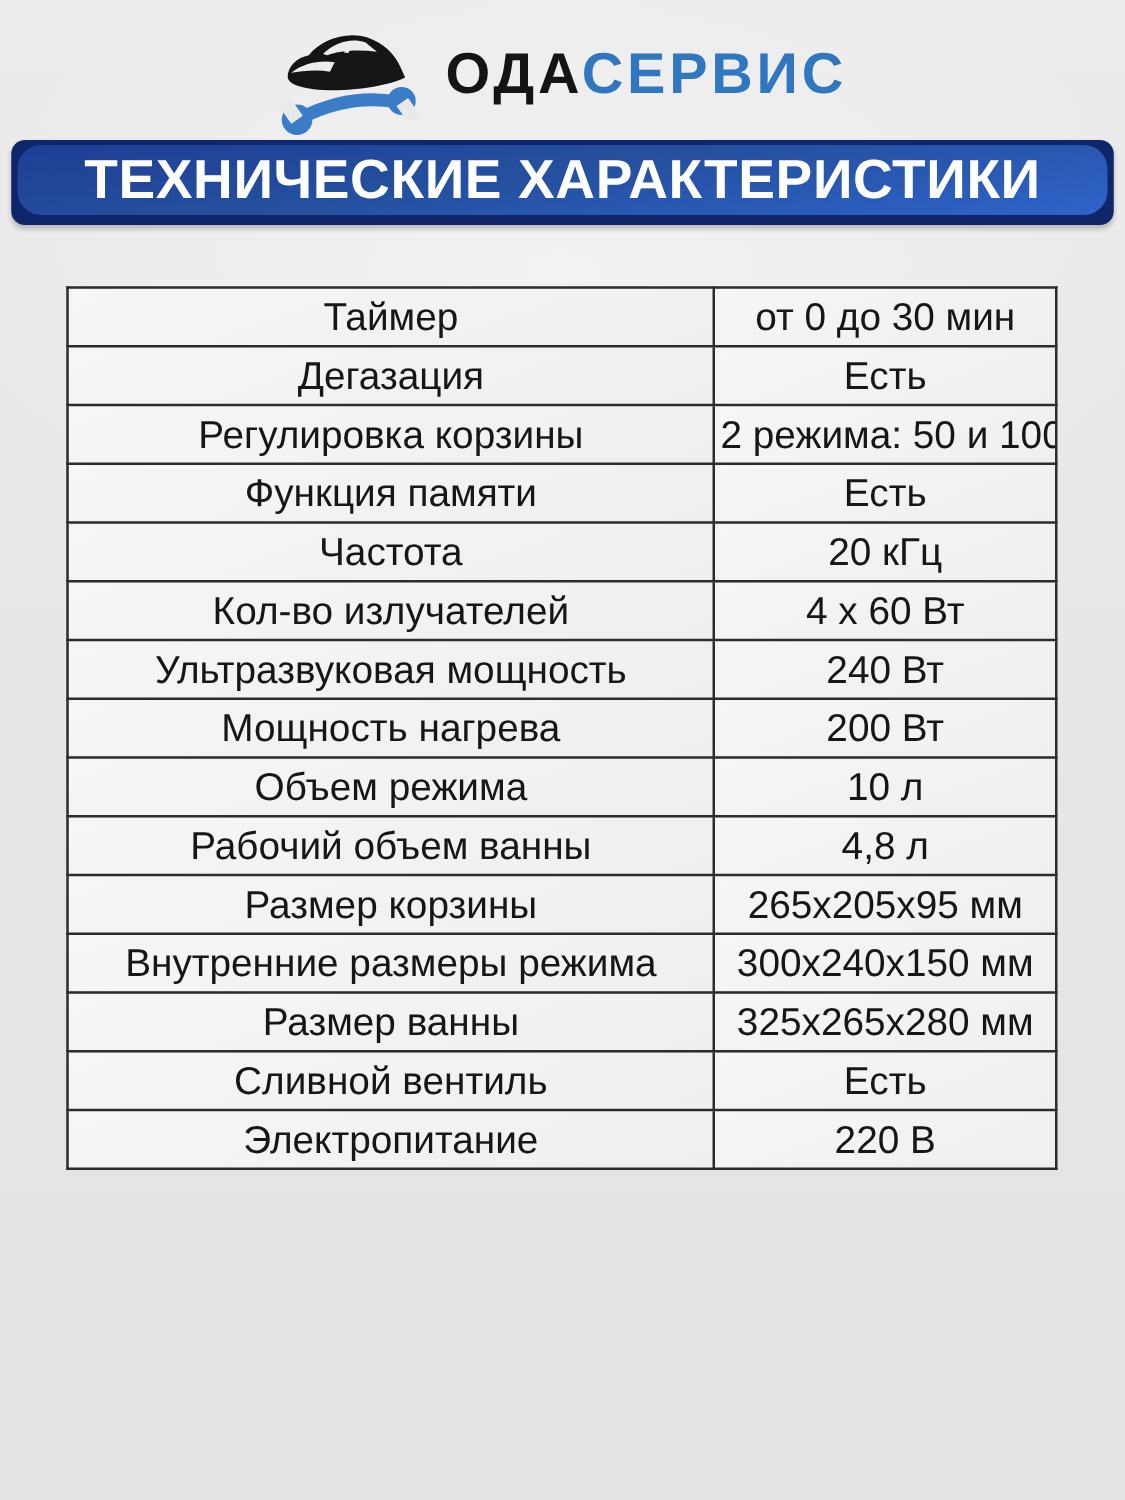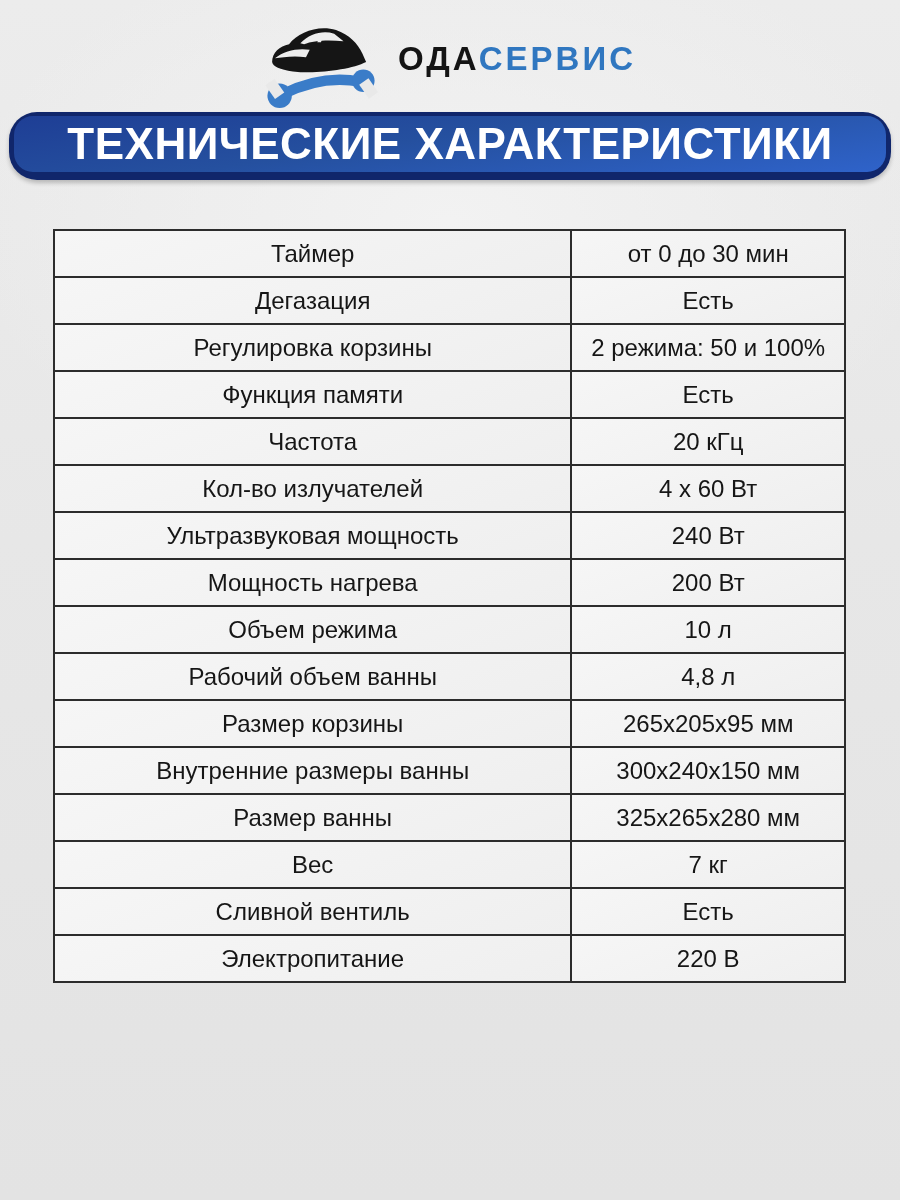--- a/index.html
+++ b/index.html
@@ -12,31 +12,31 @@
   }
   .page{width:900px;height:1200px;position:relative}
 
   
   .logo-row{
     display:flex;justify-content:center;align-items:center;
     gap:20px;padding-top:14px;height:96px;
   }
   .logo-icon{width:114px;height:94px;flex:0 0 auto}
   .brand{
-    font-size:33px;font-weight:bold;letter-spacing:3px;
+    font-size:46px;font-weight:bold;letter-spacing:3px;
     color:#141414;white-space:nowrap;line-height:1;
     transform:translateY(-4px);
   }
   .brand .blue{color:var(--brand-blue,#3077c0)}
 
   
   .banner-outer{
     margin:2px 9px 0 9px;
     background:var(--banner-outer,#10266b);
-    border-radius:28px;
+    border-radius:11px;
     padding:4px 5px 8px 5px;
     box-shadow:0 3px 4px rgba(0,0,0,.22);
   }
   .banner-inner{
     border-radius:19px;
     background:linear-gradient(172deg,
       var(--banner-top,#1e3e95) 0%,
       #25509f 45%,
       var(--banner-bottom,#2f63ca) 100%);
     text-align:center;
@@ -51,21 +51,21 @@
   table.specs{
     border-collapse:collapse;
     table-layout:fixed;
     width:793px;
     margin:49px 0 0 53px;
   }
   table.specs td{
     border:2px solid var(--table-border,#2c2c2c);
     height:45px;
     text-align:center;vertical-align:middle;
-    font-size:24px;color:#161616;
+    font-size:31px;color:#161616;
     background:linear-gradient(160deg,#f6f6f6 0%,#efefef 100%);
     padding:0 4px;
     overflow:hidden;white-space:nowrap;
   }
   td.label{width:65.8%}
   td.value{width:34.2%;color:#1d1d1d}
 </style>
 </head>
 <body>
 
@@ -137,30 +137,26 @@
         </tr>
         <tr>
           <td class="label">Рабочий объем ванны</td>
           <td class="value">4,8 л</td>
         </tr>
         <tr>
           <td class="label">Размер корзины</td>
           <td class="value">265х205х95 мм</td>
         </tr>
         <tr>
-          <td class="label">Внутренние размеры ванны</td>
+          <td class="label">Внутренние размеры режима</td>
           <td class="value">300х240х150 мм</td>
         </tr>
         <tr>
           <td class="label">Размер ванны</td>
           <td class="value">325х265х280 мм</td>
-        </tr>
-        <tr>
-          <td class="label">Вес</td>
-          <td class="value">7 кг</td>
         </tr>
         <tr>
           <td class="label">Сливной вентиль</td>
           <td class="value">Есть</td>
         </tr>
         <tr>
           <td class="label">Электропитание</td>
           <td class="value">220 В</td>
         </tr>
       </tbody>

